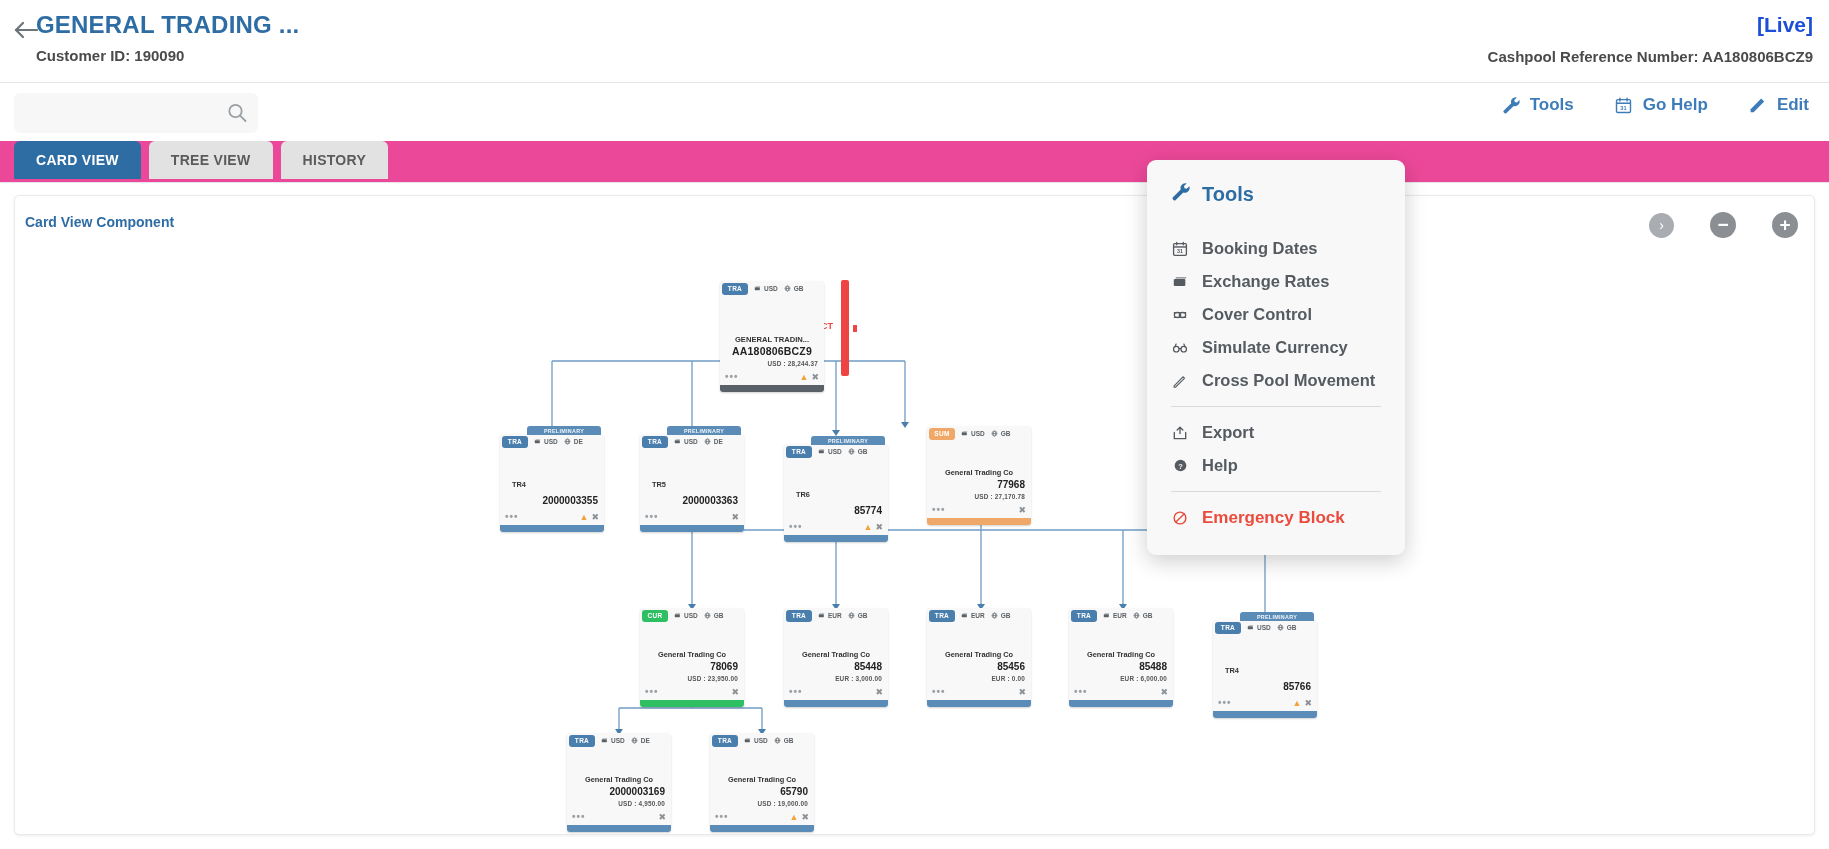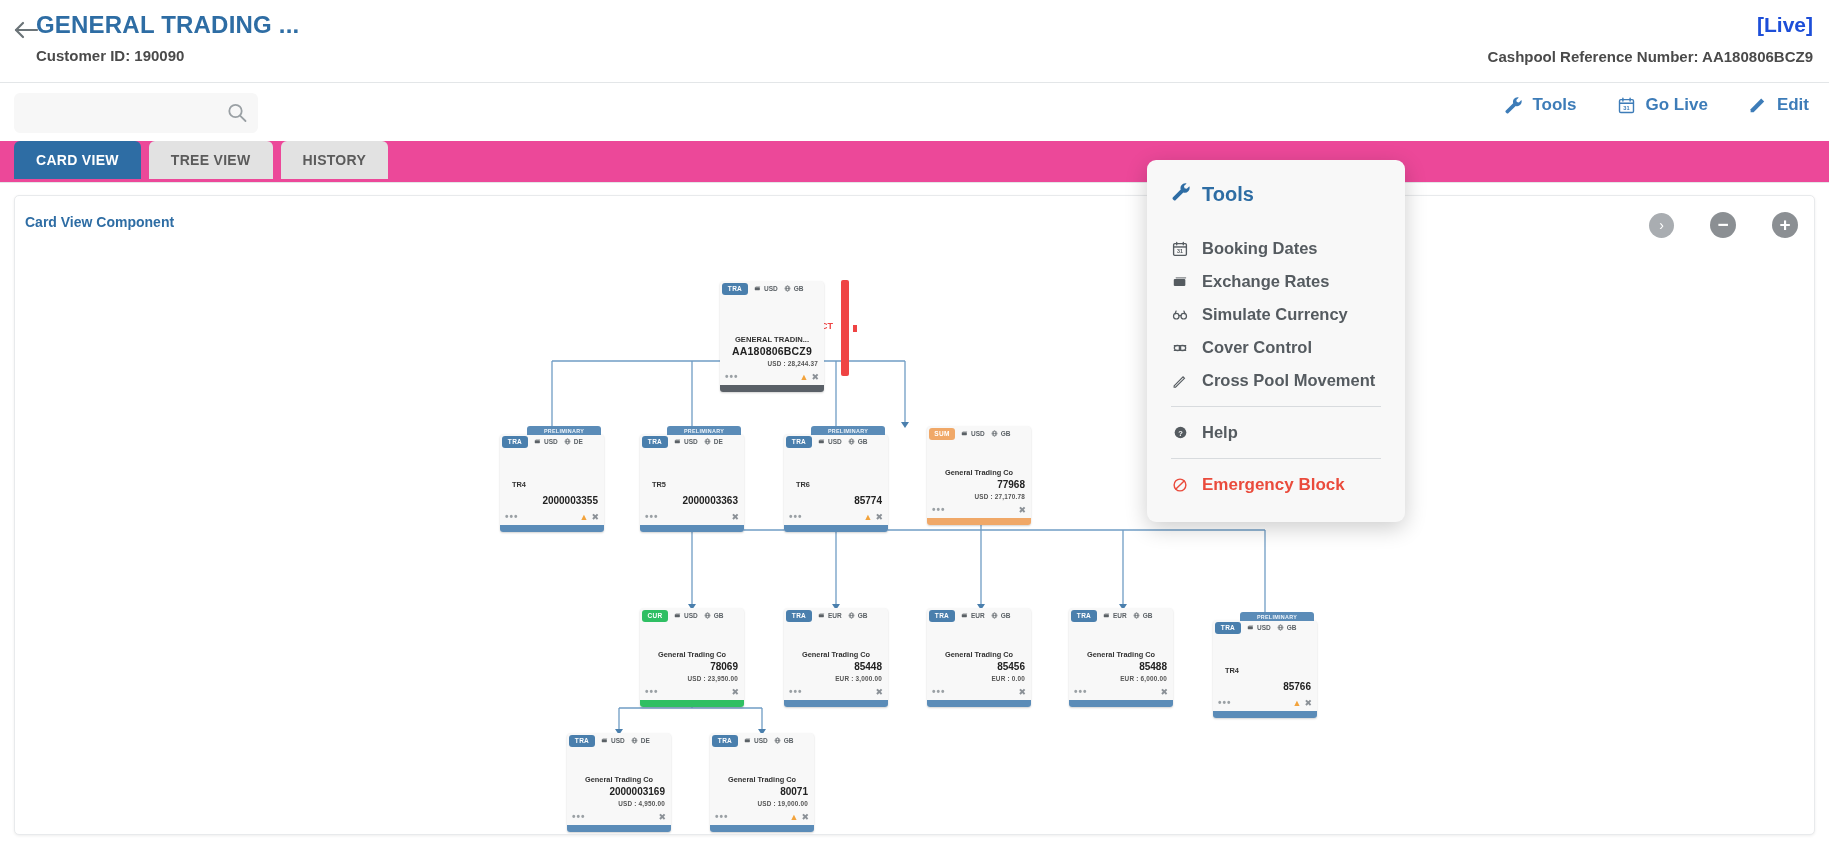--- a/index.html
+++ b/index.html
@@ -217,21 +217,21 @@
       </div>
       <div class="tb-btn">
         <span class="ic">
           <svg width="17" height="17" viewBox="0 0 18 18" fill="none" stroke="#3d7cb8" stroke-width="1.5">
             <rect x="1.6" y="2.8" width="14.8" height="13.6" rx="1.4"></rect>
             <path d="M1.6 6.6 H16.4" stroke-width="1.6"></path>
             <path d="M5.2 1.3 V4.2 M12.8 1.3 V4.2" stroke-linecap="round"></path>
             <text x="9" y="13.6" font-size="6" fill="#3d7cb8" text-anchor="middle" stroke="none" font-family="Liberation Sans">31</text>
           </svg>
         </span>
-        <span>Go Live</span>
+        <span>Go Help</span>
       </div>
       <div class="tb-btn">
         <span class="ic">
           <svg width="18" height="18" viewBox="0 0 18 18" fill="#3d7cb8">
             <path d="M1.6 13.2 L12.2 2.6 l3.0 3.0 L4.6 16.2 H1.6 z"></path>
           </svg>
         </span>
         <span>Edit</span>
       </div>
     </div>
@@ -366,21 +366,21 @@
               <div class="n-num" style="text-align:right;">2000003363</div>
             </div>
             <div class="node-foot">
               <span class="dots">•••</span>
               <span class="foot-icons">
                 <span class="move">✖</span>
               </span>
             </div>
             <div class="node-bar tra"></div>
           </div>
-          <div class="node" style="left: 769px; top: 238px;">
+          <div class="node" style="left: 769px; top: 248px;">
             <div class="ribbon">PRELIMINARY</div>
             <div class="node-head">
               <span class="badge tra">TRA</span>
               <span class="meta"><svg width="7" height="7" viewBox="0 0 18 18" fill="#5b6166">
                   <rect x="2" y="5.5" width="13" height="8" rx="1.2"></rect>
                   <rect x="4" y="3.6" width="12" height="1.4" rx=".7" opacity=".7"></rect>
                 </svg>USD</span>
               <span class="meta"><svg width="7" height="7" viewBox="0 0 18 18" fill="none" stroke="#5b6166" stroke-width="1.6">
                   <circle cx="9" cy="9" r="6.4"></circle>
                   <ellipse cx="9" cy="9" rx="2.8" ry="6.4"></ellipse>
@@ -591,21 +591,21 @@
                   <rect x="4" y="3.6" width="12" height="1.4" rx=".7" opacity=".7"></rect>
                 </svg>USD</span>
               <span class="meta"><svg width="7" height="7" viewBox="0 0 18 18" fill="none" stroke="#5b6166" stroke-width="1.6">
                   <circle cx="9" cy="9" r="6.4"></circle>
                   <ellipse cx="9" cy="9" rx="2.8" ry="6.4"></ellipse>
                   <path d="M2.8 9 H15.2"></path>
                 </svg>GB</span>
             </div>
             <div class="node-body">
               <div class="n-name">General Trading Co</div>
-              <div class="n-num" style="text-align:right;">80071</div>
+              <div class="n-num" style="text-align:right;">65790</div>
               <div class="n-amt">USD : 19,000.00</div>
             </div>
             <div class="node-foot">
               <span class="dots">•••</span>
               <span class="foot-icons">
                 <span class="warn">▲</span>
                 <span class="move">✖</span>
               </span>
             </div>
             <div class="node-bar tra"></div>
@@ -642,51 +642,60 @@
           <rect x="2" y="5.5" width="13" height="8" rx="1.2"></rect>
           <rect x="4" y="3.6" width="12" height="1.4" rx=".7" opacity=".75"></rect>
         </svg>
       </span>
       <span>Exchange Rates</span>
     </div>
 
     <div class="tm-item">
       <span class="tm-ic">
         <svg width="16" height="16" viewBox="0 0 18 18" fill="none" stroke="#555b60" stroke-width="1.4">
+          <ellipse cx="6.2" cy="9" rx="3.6" ry="3"></ellipse>
+          <ellipse cx="11.8" cy="9" rx="3.6" ry="3"></ellipse>
+          <path d="M2.6 6.4 H15.4 M2.6 11.6 H15.4" stroke-linecap="round"></path>
+        </svg>
+      </span>
+      <span>Cover Control</span>
+    </div>
+
+    <div class="tm-item">
+      <span class="tm-ic">
+        <svg width="16" height="16" viewBox="0 0 18 18" fill="none" stroke="#555b60" stroke-width="1.4">
           <circle cx="4.8" cy="10.4" r="3.1"></circle>
             <circle cx="13.2" cy="10.4" r="3.1"></circle>
           <path d="M7.9 9.6 H10.1" stroke-linecap="round"></path>
           <path d="M3.4 7.6 L4.6 4.6 M14.6 7.6 L13.4 4.6" stroke-linecap="round"></path>
         </svg>
       </span>
       <span>Simulate Currency</span>
     </div>
 
     <div class="tm-item">
       <span class="tm-ic">
-        <svg width="16" height="16" viewBox="0 0 18 18" fill="none" stroke="#555b60" stroke-width="1.4">
-          <ellipse cx="6.2" cy="9" rx="3.6" ry="3"></ellipse>
-          <ellipse cx="11.8" cy="9" rx="3.6" ry="3"></ellipse>
-          <path d="M2.6 6.4 H15.4 M2.6 11.6 H15.4" stroke-linecap="round"></path>
-        </svg>
-      </span>
-      <span>Cover Control</span>
-    </div>
+        <svg width="16" height="16" viewBox="0 0 18 18" fill="none" stroke="#555b60" stroke-width="1.3">
+          <path d="M2.4 14.4 L12.4 4.4 l1.6 1.6 L4 16 H2.4 z"></path>
+        </svg>
+      </span>
+      <span>Cross Pool Movement</span>
+    </div>
+
+    <div class="tm-sep"></div>
 
     <div class="tm-item">
       <span class="tm-ic">
-        <svg width="16" height="16" viewBox="0 0 18 18" fill="none" stroke="#555b60" stroke-width="1.3">
-          <path d="M2.4 14.4 L12.4 4.4 l1.6 1.6 L4 16 H2.4 z"></path>
-        </svg>
-      </span>
-      <span>Cross Pool Movement</span>
-    </div>
-
-    <div class="tm-sep"></div>
-
+        <svg width="16" height="16" viewBox="0 0 18 18" fill="none" stroke="#555b60" stroke-width="1.5">
+          <path d="M9 9.6 V2.6 M9 2.6 L12.2 5.6 M9 2.6 L5.8 5.6" stroke-linecap="round" stroke-linejoin="round"></path>
+          <path d="M2.6 8.4 V15.4 H15.4 V8.4" stroke-linecap="round"></path>
+        </svg>
+      </span>
+      <span>Export</span>
+    </div>
 
     <div class="tm-item">
       <span class="tm-ic">
         <svg width="15" height="15" viewBox="0 0 18 18">
           <circle cx="9" cy="9" r="7" fill="#555b60"></circle>
           <text x="9" y="12.6" font-size="9" fill="#f8f8f8" text-anchor="middle" font-family="Liberation Sans" font-weight="bold">?</text>
         </svg>
       </span>
       <span>Help</span>
     </div>

